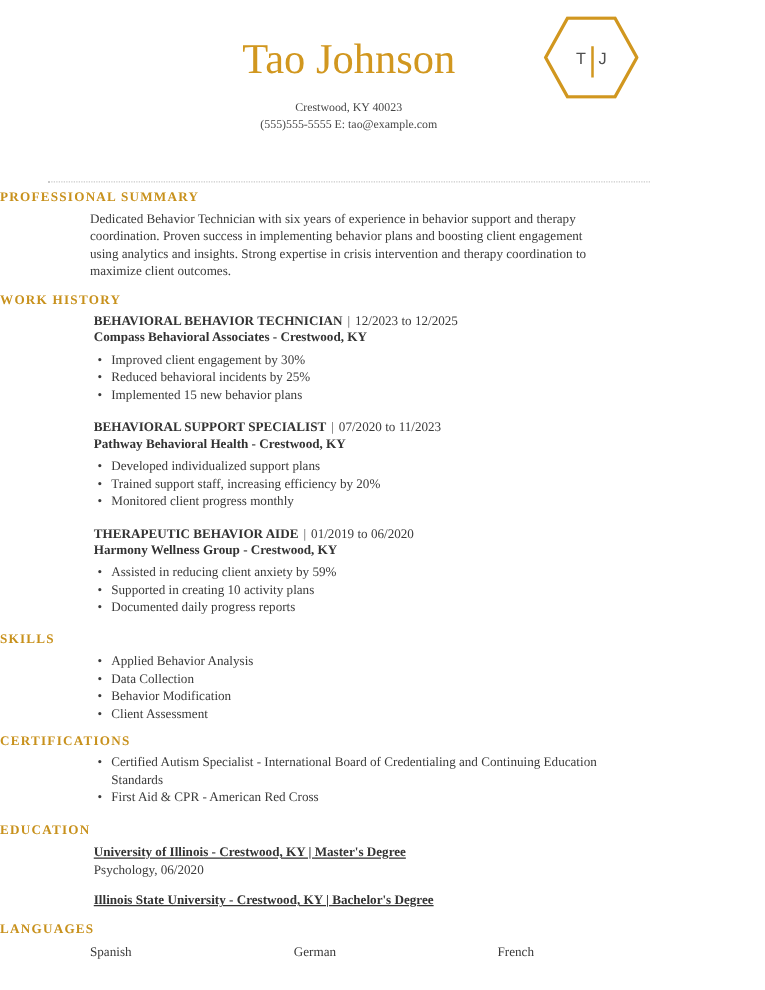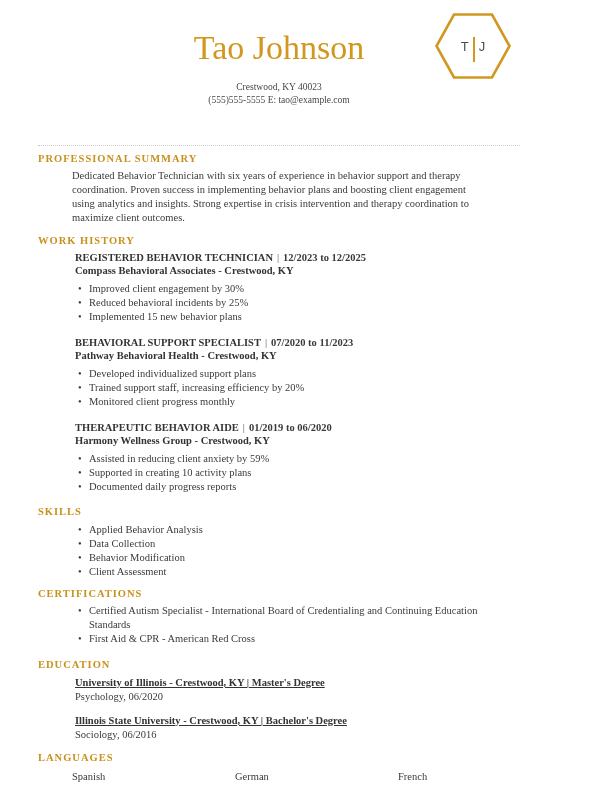--- a/index.html
+++ b/index.html
@@ -47,21 +47,20 @@
     font-family:"Liberation Sans","DejaVu Sans",sans-serif;
     font-size:13px;color:#4f4f4f;
   }
   .monogram-bar{
     width:2px;height:25px;background:#d1971f;
     margin:0 4px;transform:translateY(3px);
   }
   
   .section-title{
     margin:0;
-    padding-left:38px;
     font-size:10.5px;
     line-height:13px;
     font-weight:700;
     letter-spacing:1px;
     color:#c8911c;
   }
   .t-summary{margin-top:6px;}
   .t-work{margin-top:9px;}
   .t-skills{margin-top:11px;}
   .t-certs{margin-top:8px;}
@@ -75,21 +74,21 @@
   }
   .job{margin-top:4px;}
   .job + .job{margin-top:12px;}
   .job-title-line{
     margin:0 60px 0 75px;
     font-size:10.5px;
     line-height:13px;
   }
   .job-role{font-weight:700;color:#333;}
   .sep{margin:0 4px;color:#555;font-weight:400;}
-  .job-dates{font-weight:700;text-align:center;}
+  .job-dates{font-weight:400;text-align:center;}
   .job-company{
     margin:0 60px 0 75px;
     font-size:10.5px;
     line-height:14px;
     font-weight:700;color:#333;
   }
   ul.bullets{
     margin:4px 65px 0 78px;
     padding:0;
     list-style:none;
@@ -145,21 +144,21 @@
     </div>
   </div>
 
   <h2 class="section-title t-summary">PROFESSIONAL SUMMARY</h2>
   <p class="summary-text">Dedicated Behavior Technician with six years of experience in behavior support and therapy coordination. Proven success in implementing behavior plans and boosting client engagement using analytics and insights. Strong expertise in crisis intervention and therapy coordination to maximize client outcomes.</p>
 
   <h2 class="section-title t-work">WORK HISTORY</h2>
 
   <div class="job">
     <div class="job-title-line">
-      <span class="job-role">REGISTERED BEHAVIOR TECHNICIAN</span><span class="sep">|</span><span class="job-dates">12/2023 to 12/2025</span>
+      <span class="job-role">BEHAVIORAL BEHAVIOR TECHNICIAN</span><span class="sep">|</span><span class="job-dates">12/2023 to 12/2025</span>
     </div>
     <div class="job-company">Compass Behavioral Associates - Crestwood, KY</div>
     <ul class="bullets">
       <li>Improved client engagement by 30%</li>
       <li>Reduced behavioral incidents by 25%</li>
       <li>Implemented 15 new behavior plans</li>
     </ul>
   </div>
 
   <div class="job">
@@ -200,21 +199,20 @@
     <li>First Aid &amp; CPR - American Red Cross</li>
   </ul>
 
   <h2 class="section-title t-edu">EDUCATION</h2>
   <div class="edu-entry">
     <div class="edu-school">University of Illinois - Crestwood, KY | Master's Degree</div>
     <div class="edu-detail">Psychology, 06/2020</div>
   </div>
   <div class="edu-entry">
     <div class="edu-school">Illinois State University - Crestwood, KY | Bachelor's Degree</div>
-    <div class="edu-detail">Sociology, 06/2016</div>
   </div>
 
   <h2 class="section-title t-lang">LANGUAGES</h2>
   <div class="lang-row">
     <span>Spanish</span>
     <span>German</span>
     <span>French</span>
   </div>
 
 </div>

